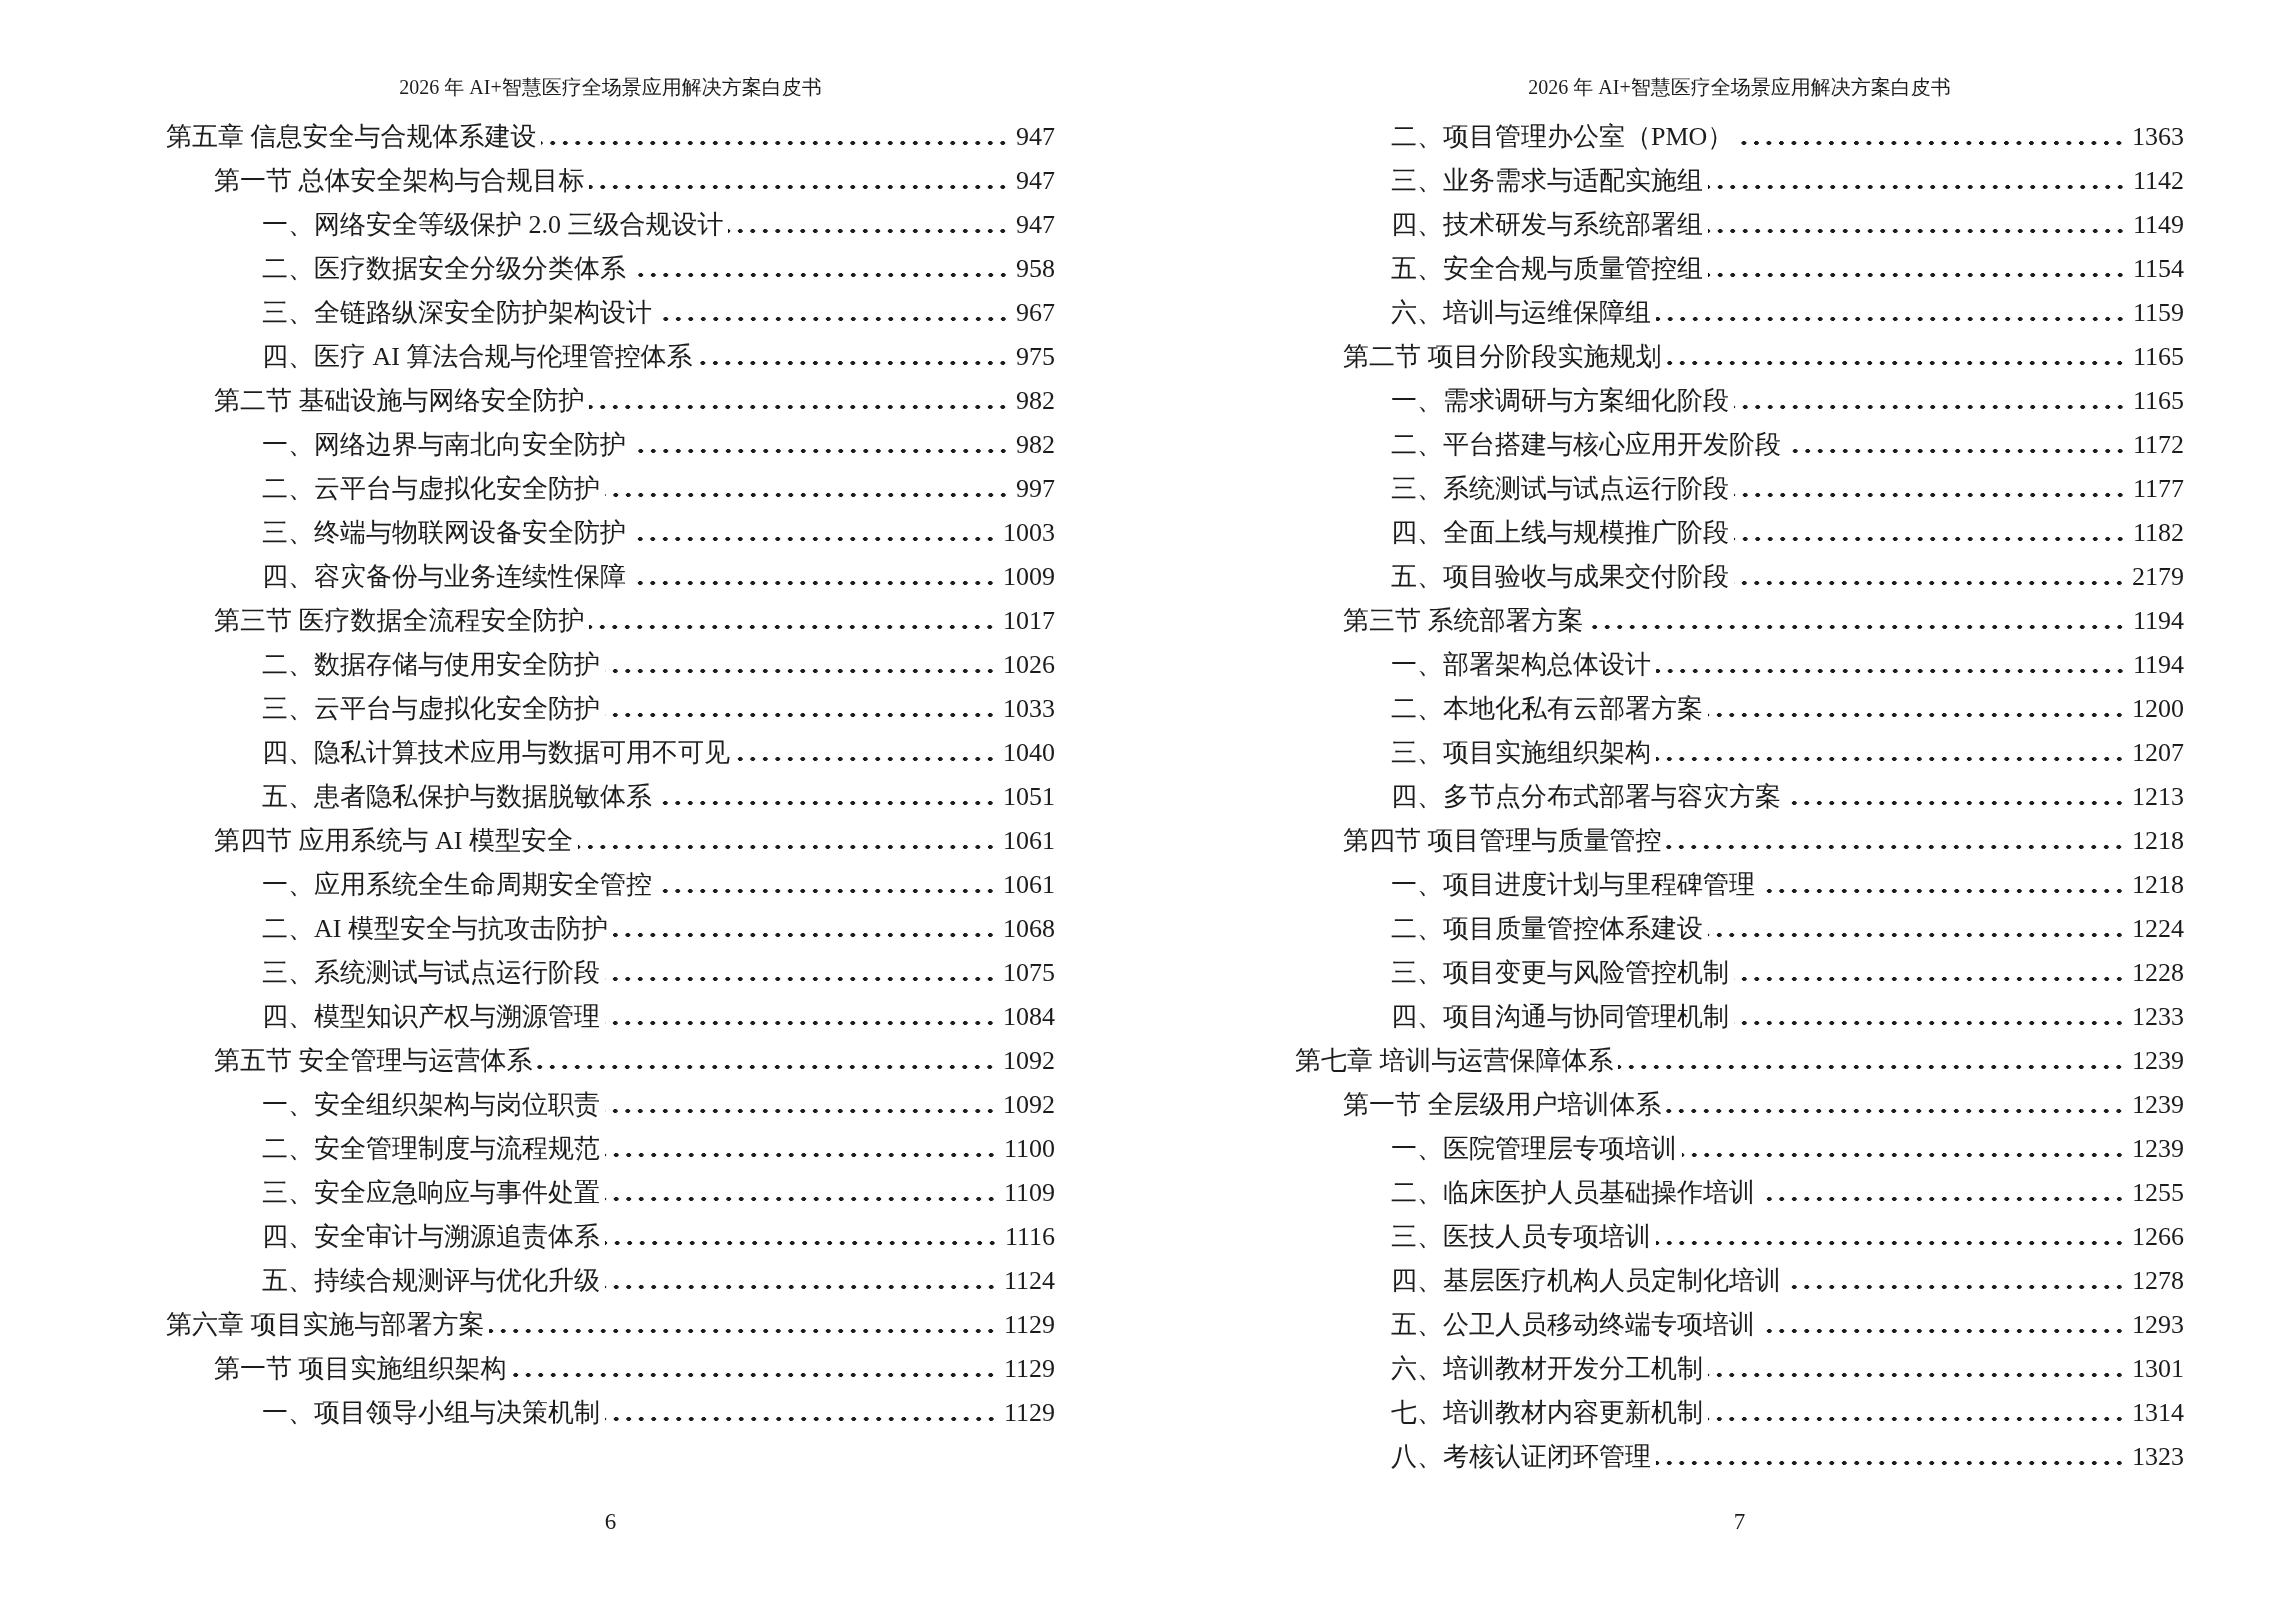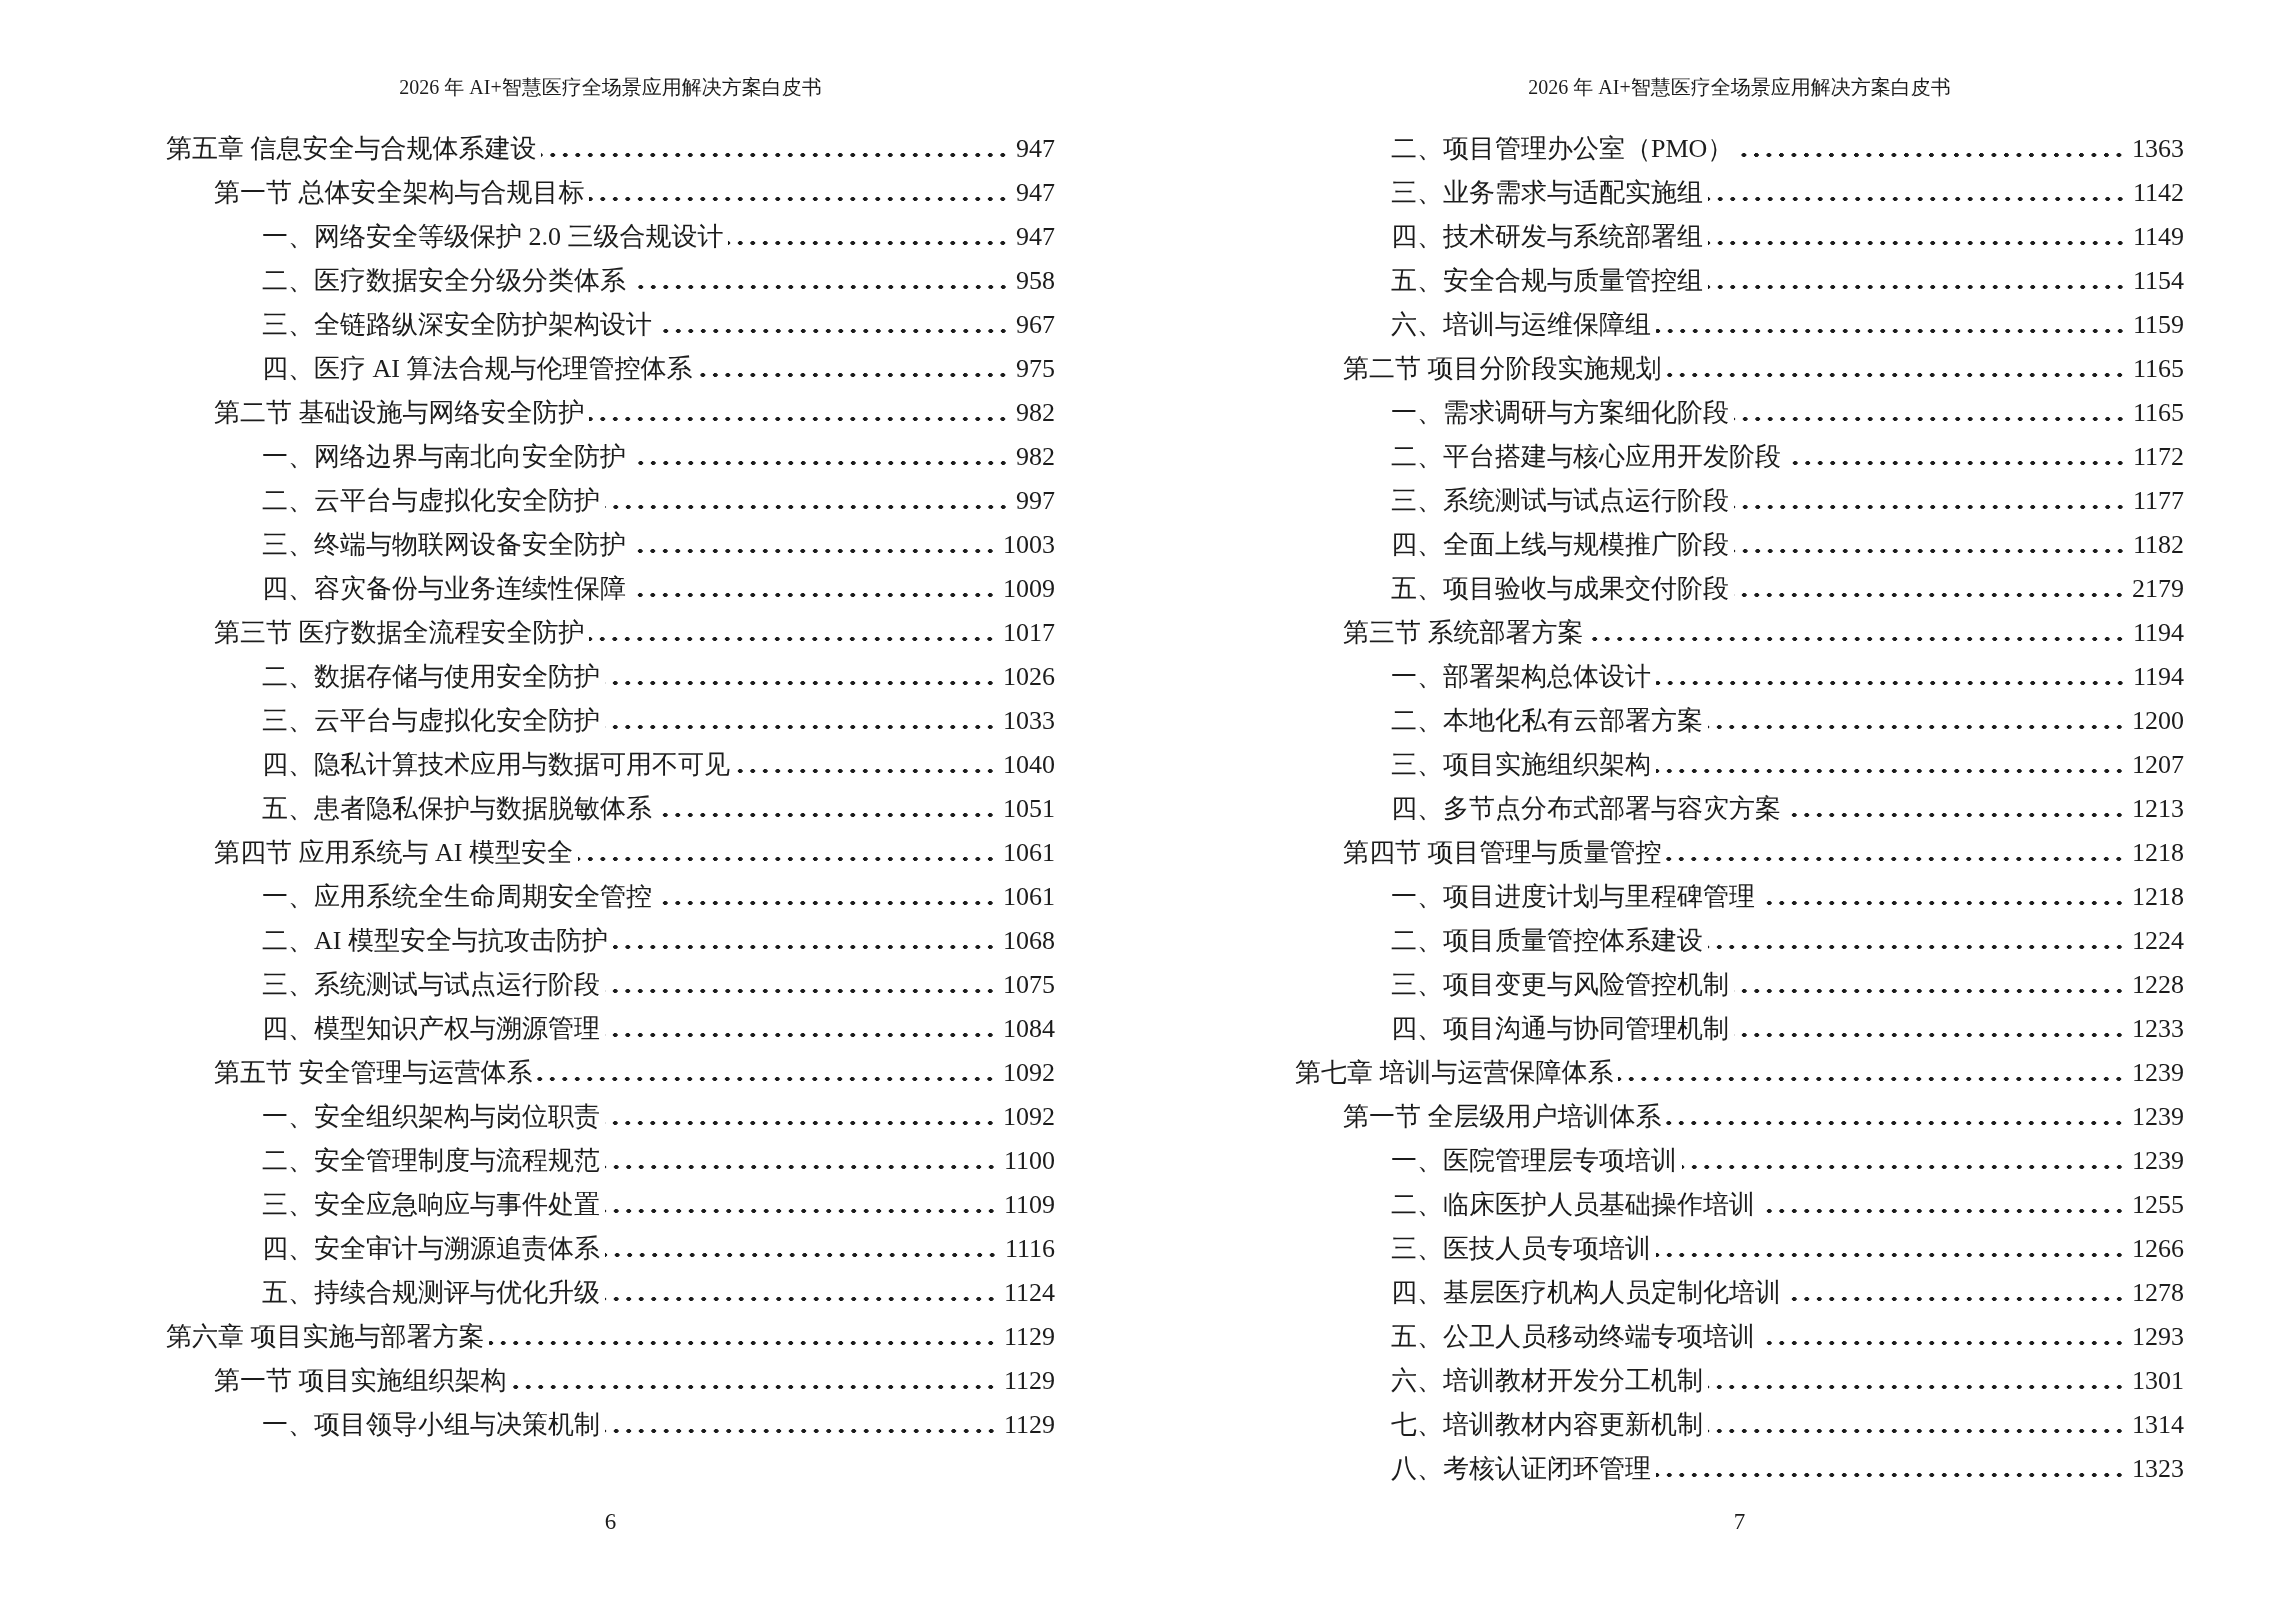--- a/index.html
+++ b/index.html
@@ -10,21 +10,21 @@
   }
   .canvas { position: absolute; inset: 0; background: #ffffff; }
   .page { position: absolute; top: 0; height: 1498px; }
   .page-left  { left: 166px;  width: 889px; }
   .page-right { left: 1295px; width: 889px; }
   .doc-header {
     position: absolute; top: 76px; left: 0; right: 0;
     text-align: center; font-size: 20px; line-height: 1.1;
     white-space: pre; color: #1c1c1c;
   }
-  .toc { position: absolute; top: 126px; left: 0; right: 0; }
+  .toc { position: absolute; top: 114px; left: 0; right: 0; }
   .toc-row { height: 44px; display: flex; align-items: flex-end; }
   .toc-row.level-section { padding-left: 48px; }
   .toc-row.level-item    { padding-left: 96px; }
   .toc-title {
     font-size: 26px; line-height: 1; padding-bottom: 7.7px;
     white-space: pre; flex: 0 0 auto;
   }
   .leader {
     flex: 1 1 auto; height: 5.8px; margin: 0 6.7px 12.5px 4.8px;
     background-image: radial-gradient(circle, #1c1c1c 2px, rgba(0,0,0,0) 2.4px);

